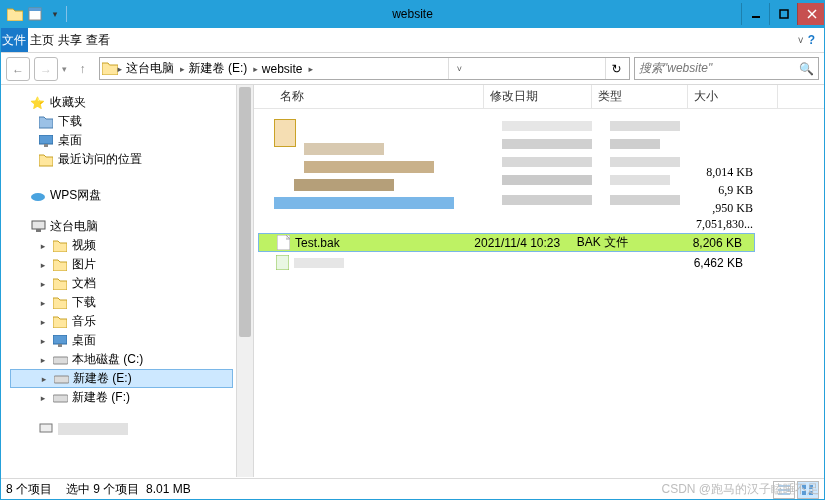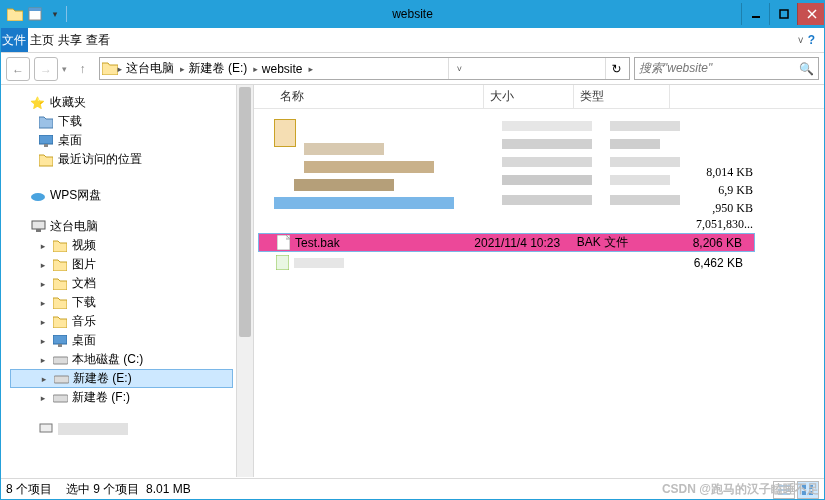--- a/index.html
+++ b/index.html
@@ -52,35 +52,35 @@
   .col { border-right: 1px solid #e5e5e5; padding-left: 6px; height: 100%; display: flex; align-items: center; color: #333; }
   .col.name { width: 210px; }
   .col.date { width: 108px; }
   .col.type { width: 96px; }
   .col.size { width: 90px; }
 
   .file-area { flex: 1; position: relative; }
   .pixelated { position: absolute; background: #fff; }
   .px { position: absolute; }
   .file-row { position: absolute; left: 4px; right: 70px; height: 19px; display: flex; align-items: center; padding-left: 16px; }
-  .file-row.selected { background: #ec4899; border: 1px solid #7ab7e8; }
+  .file-row.selected { background: #bef264; border: 1px solid #7ab7e8; }
   .file-row .fc-name { width: 210px; display: flex; align-items: center; gap: 4px; }
   .file-row .fc-date { width: 108px; }
   .file-row .fc-type { width: 96px; }
   .file-row .fc-size { width: 90px; text-align: right; padding-right: 12px; }
   .size-col { position: absolute; right: 72px; width: 90px; text-align: right; font-size: 12px; color: #000; font-family: Liberation Serif, serif; }
 
   
   .statusbar { position: absolute; left: 0; right: 0; bottom: 0; height: 22px; border-top: 1px solid #d9d9d9; background: #fff; display: flex; align-items: center; padding: 0 6px; gap: 14px; }
   .status-right { margin-left: auto; display: flex; gap: 2px; }
   .view-btn { width: 22px; height: 18px; border: 1px solid #bbb; display: flex; align-items: center; justify-content: center; }
   .view-btn.active { background: #cde8ff; }
 
   
-  .watermark { position: absolute; right: 6px; bottom: 2px; color: #bdbdbd; font-size: 12px; pointer-events: none; font-weight: bold; }
+  .watermark { position: absolute; right: 6px; bottom: 2px; color: #bdbdbd; font-size: 12px; pointer-events: none; }
 
   svg { display: block; }
 </style>
 </head>
 <body>
 
 <div class="titlebar">
   <div class="left-icons">
     <span class="tb-icon">
       <svg width="16" height="14" viewBox="0 0 16 14">
@@ -309,22 +309,23 @@
       </div>
     </div>
     <div class="nav-scroll">
         <div class="thumb"></div>
       </div>
   </div>
 
   <div class="content">
     <div class="col-header">
       <div class="col name">名称</div>
+      <div class="col date">修改日期</div>
+      <div class="col type">类型</div>
       <div class="col size">大小</div>
-      <div class="col type">类型</div>
     </div>
     <div class="file-area">
 
       <div class="pixelated" style="left:20px;top:4px;width:230px;height:112px">
         <div class="px" style="left:0;top:6px;width:22px;height:28px;background:#f5deb3;border:1px solid #c9a227"></div>
         <div class="px" style="left:30px;top:30px;width:80px;height:12px;background:#d8c9b0"></div>
         <div class="px" style="left:30px;top:48px;width:130px;height:12px;background:#c9b18a"></div>
         <div class="px" style="left:20px;top:66px;width:100px;height:12px;background:#b59f79"></div>
         <div class="px" style="left:0px;top:84px;width:180px;height:12px;background:#7ab7e8"></div>
       </div>

